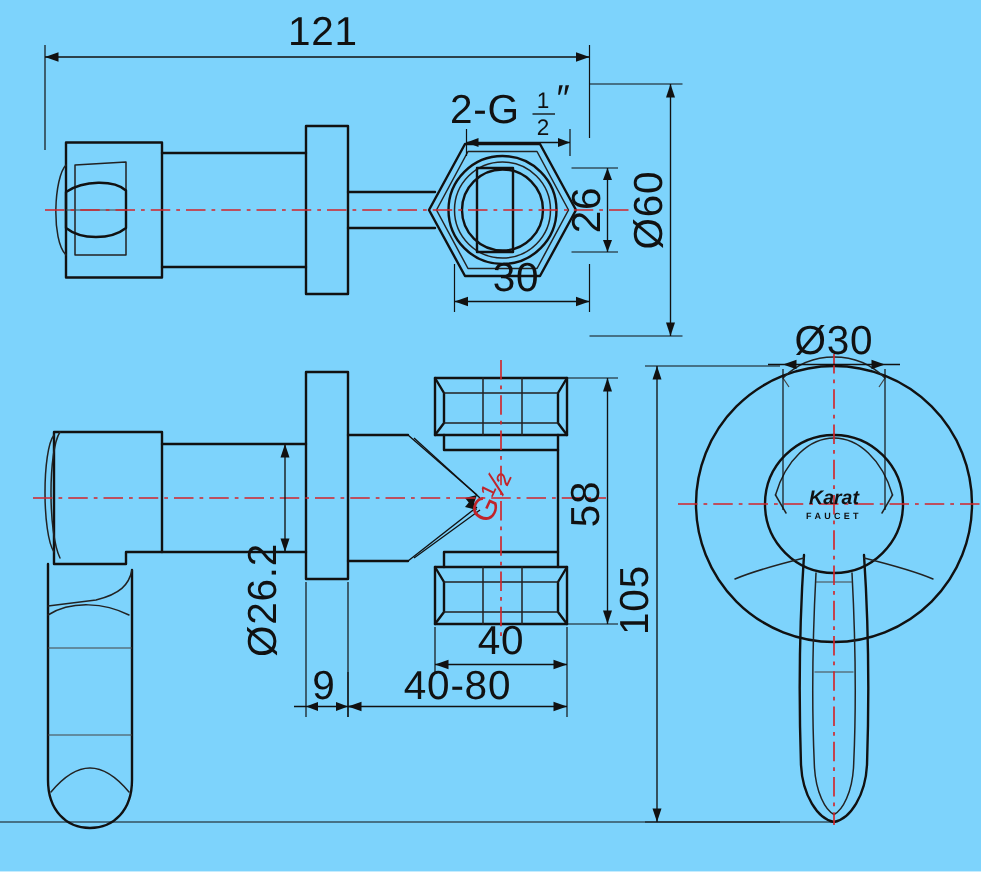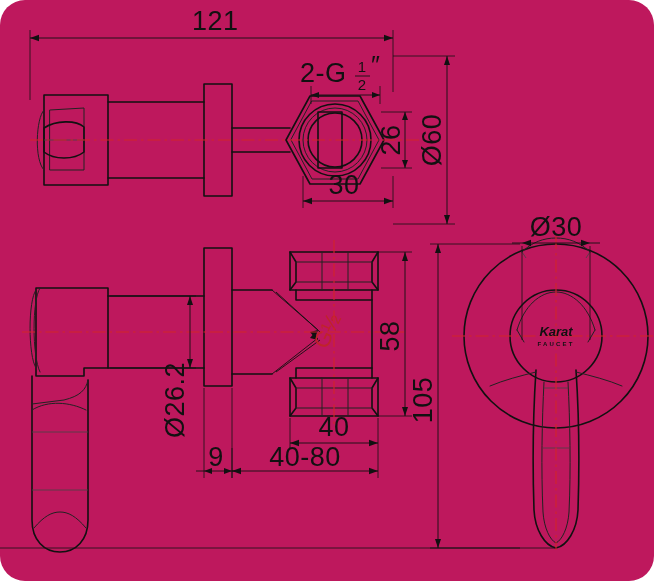--- a/index.html
+++ b/index.html
@@ -7,23 +7,22 @@
     padding: 0;
     background: #ffffff;
   }
   body {
     font-family: "Liberation Sans", sans-serif;
   }
   #drawing-root {
     position: relative;
     width: 654px;
     height: 581px;
-    background: #be185d;
+    background: #7dd3fc;
     overflow: hidden;
-    border-radius: 25px;
   }
   svg#tech-drawing {
     display: block;
     width: 654px;
     height: 581px;
   }
   .outline {
     fill: none;
     stroke: #111111;
     stroke-width: 1.6;

